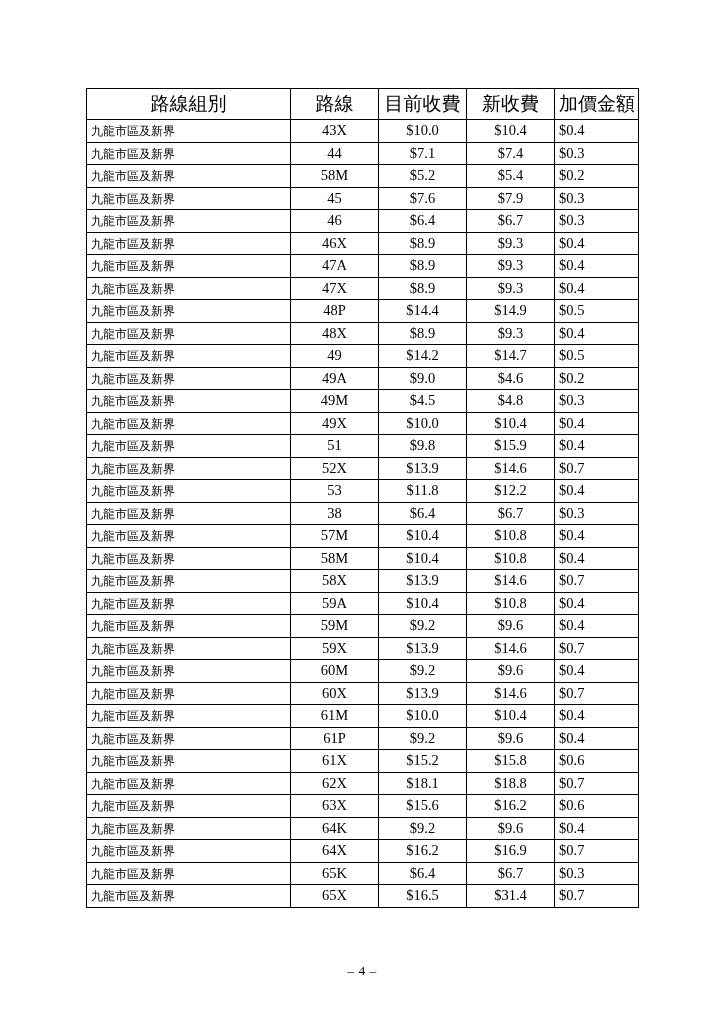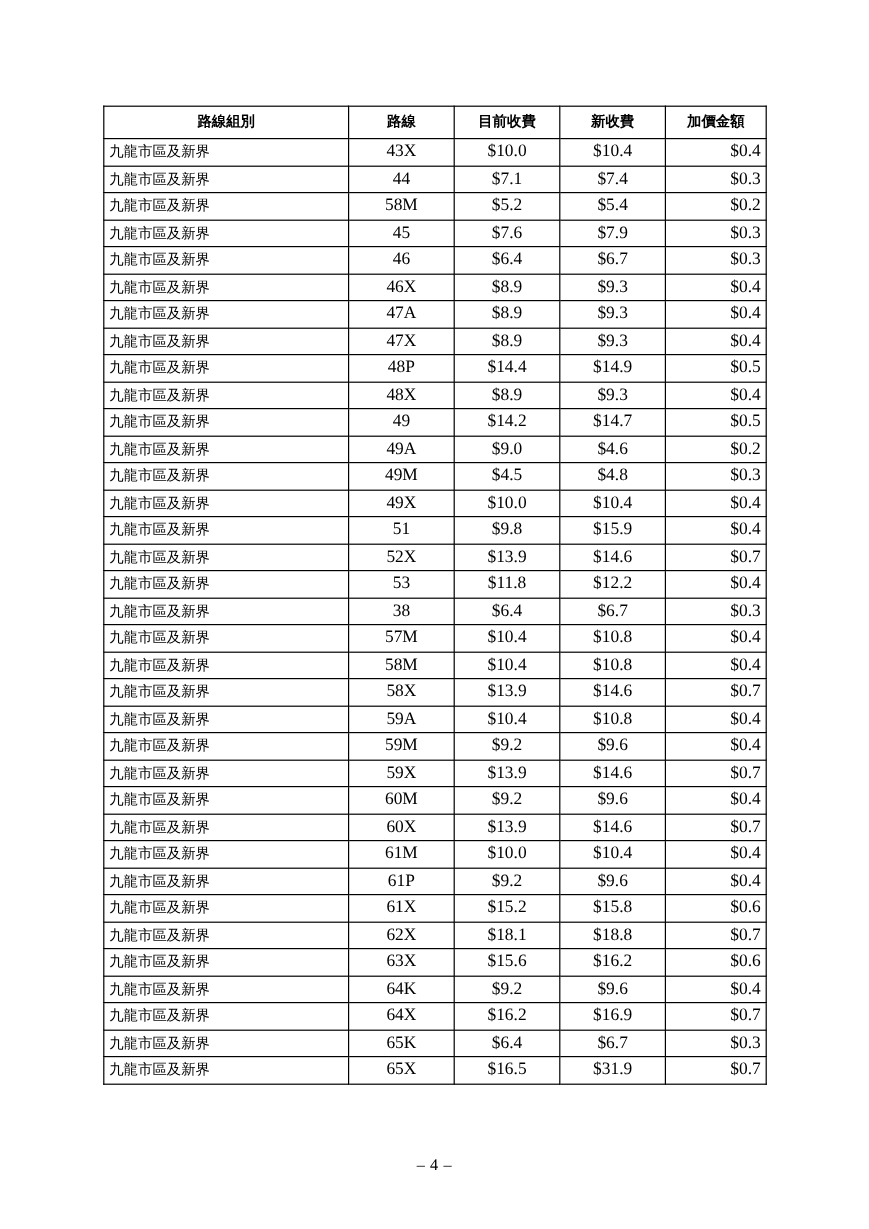--- a/index.html
+++ b/index.html
@@ -59,33 +59,33 @@
     width: 88px;
     text-align: center;
     margin-top: 35px;
   }
   th.col-new, td.col-new {
     width: 88px;
     text-align: center;
   }
   th.col-increase, td.col-increase {
     width: 84px;
-    text-align: right;
+    text-align: left;
   }
   
   th.col-group {
     text-align: left;
   }
   .cjk {
     font-family: "DejaVu Sans", "Liberation Sans", sans-serif;
     font-size: 12px;
   }
   th .cjk {
-    font-weight: bold;
-    font-size: 12px;
+    font-weight: normal;
+    font-size: 19px;
   }
   .page-number {
     position: absolute;
     left: 0;
     right: 0;
     bottom: 45px;
     text-align: center;
     font-family: "Liberation Serif", serif;
     font-size: 13.5px;
     letter-spacing: 0.5px;
@@ -352,21 +352,21 @@
           <td class="col-group"><span class="cjk">九龍市區及新界</span></td>
           <td class="col-route"><span>65K</span></td>
           <td class="col-current"><span>$6.4</span></td>
           <td class="col-new"><span>$6.7</span></td>
           <td class="col-increase"><span>$0.3</span></td>
         </tr>
         <tr>
           <td class="col-group"><span class="cjk">九龍市區及新界</span></td>
           <td class="col-route"><span>65X</span></td>
           <td class="col-current"><span>$16.5</span></td>
-          <td class="col-new"><span>$31.9</span></td>
+          <td class="col-new"><span>$31.4</span></td>
           <td class="col-increase"><span>$0.7</span></td>
         </tr>
       </tbody>
   </table>
 
   <div class="page-number">– 4 –</div>
 
 </div>
 
 </body></html>

